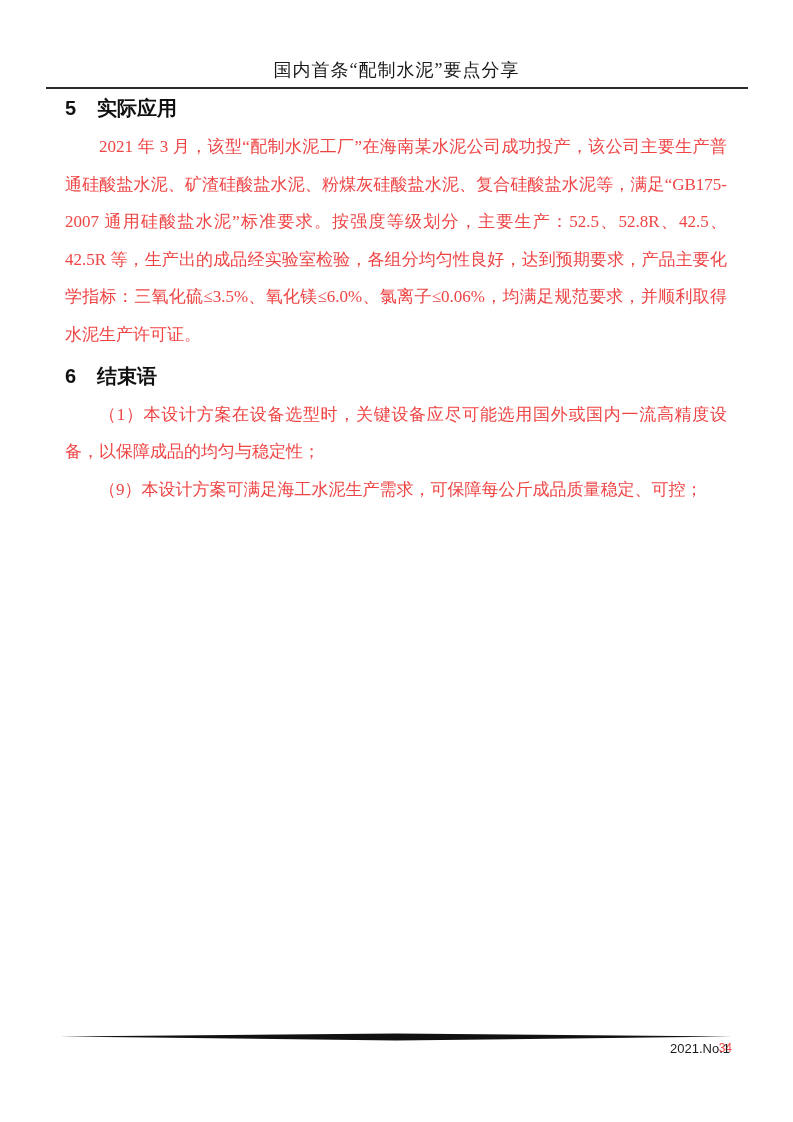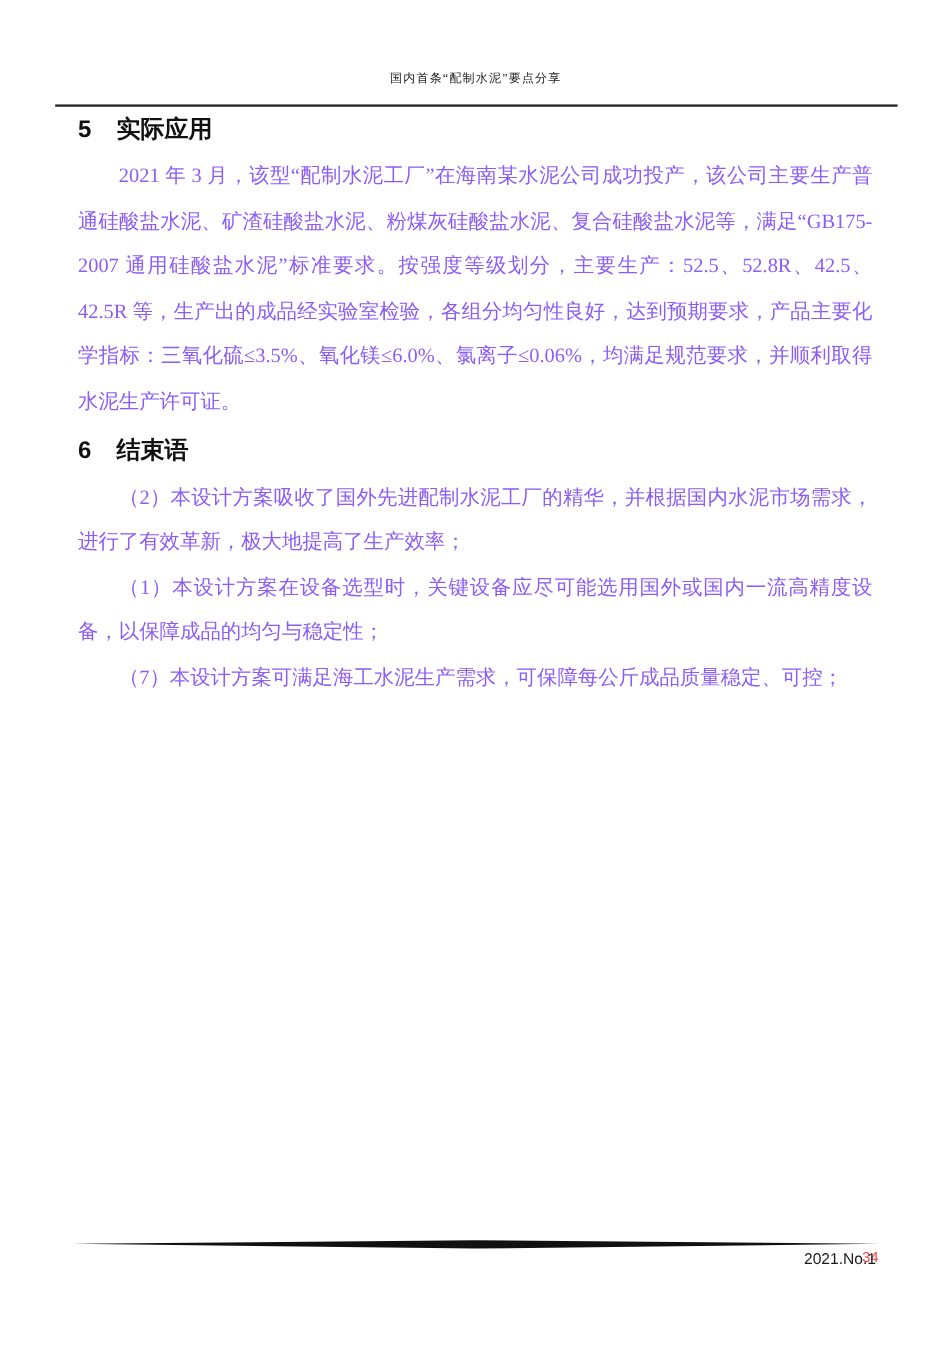--- a/index.html
+++ b/index.html
@@ -11,21 +11,21 @@
     color: #1a1a1a;
     font-family: "Liberation Serif", "DejaVu Serif", serif;
     overflow: hidden;
   }
   .page-header {
     position: absolute;
     top: 58px;
     left: 0;
     width: 100%;
     text-align: center;
-    font-size: 10px;
+    font-size: 18px;
     letter-spacing: 1px;
     color: #1a1a1a;
   }
   .header-rule {
     position: absolute;
     top: 87px;
     left: 46px;
     width: 702px;
     height: 2px;
     background: #2b2b2b;
@@ -46,21 +46,21 @@
     display: flex;
     align-items: baseline;
   }
   .section-heading .sec-num { width: 32px; }
   .para {
     font-size: 17px;
     line-height: 37.6px;
     text-indent: 2em;
     text-align: justify;
     margin: 0;
-    color: #8b5cf6;
+    color: #ef4444;
   }
   .section-heading.second { margin-top: 8px; margin-bottom: 6px; }
   .page-footer {
     position: absolute;
     left: 0;
     top: 1031px;
     width: 100%;
   }
   .footer-rule-svg {
     position: absolute;
@@ -107,23 +107,22 @@
     <span class="sec-title">实际应用</span>
   </div>
 
   <p class="para">2021 年 3 月，该型“配制水泥工厂”在海南某水泥公司成功投产，该公司主要生产普通硅酸盐水泥、矿渣硅酸盐水泥、粉煤灰硅酸盐水泥、复合硅酸盐水泥等，满足“GB175-2007 通用硅酸盐水泥”标准要求。按强度等级划分，主要生产：52.5、52.8R、42.5、42.5R 等，生产出的成品经实验室检验，各组分均匀性良好，达到预期要求，产品主要化学指标：三氧化硫≤3.5%、氧化镁≤6.0%、氯离子≤0.06%，均满足规范要求，并顺利取得水泥生产许可证。</p>
 
   <div class="section-heading second">
     <span class="sec-num">6</span>
     <span class="sec-title">结束语</span>
   </div>
 
-  <p class="para">（2）本设计方案吸收了国外先进配制水泥工厂的精华，并根据国内水泥市场需求，进行了有效革新，极大地提高了生产效率；</p>
   <p class="para">（1）本设计方案在设备选型时，关键设备应尽可能选用国外或国内一流高精度设备，以保障成品的均匀与稳定性；</p>
-  <p class="para">（7）本设计方案可满足海工水泥生产需求，可保障每公斤成品质量稳定、可控；</p>
+  <p class="para">（9）本设计方案可满足海工水泥生产需求，可保障每公斤成品质量稳定、可控；</p>
 
 </div>
 
 <div class="page-footer">
   <svg class="footer-rule-svg" viewBox="0 0 672 9" preserveAspectRatio="none">
     <polygon points="0,3.5 336,0.5 672,3.5 336,7.5" fill="#111"></polygon>
   </svg>
   <div class="footer-row">
     <span class="footer-page-number">34</span>
     <span class="footer-issue">2021.No.1</span>

